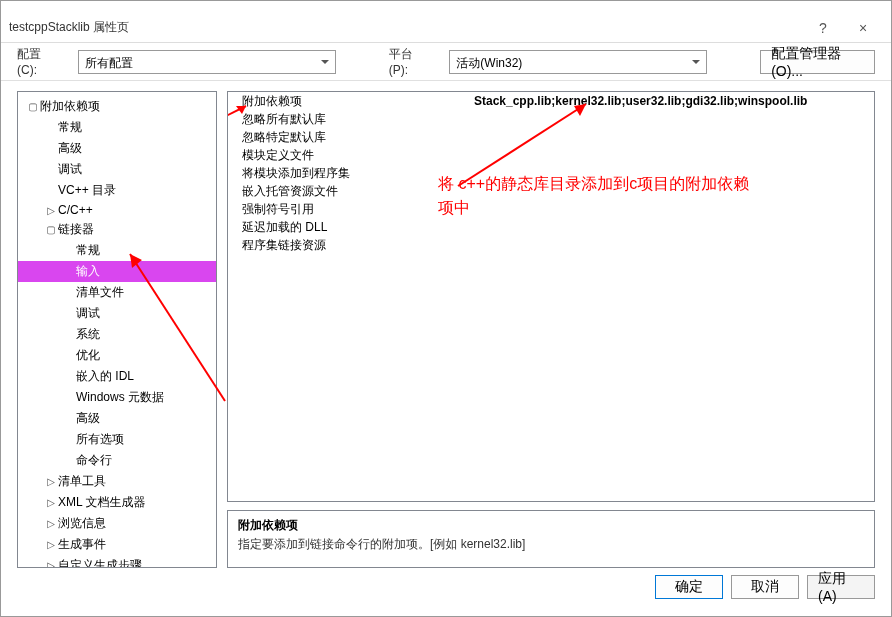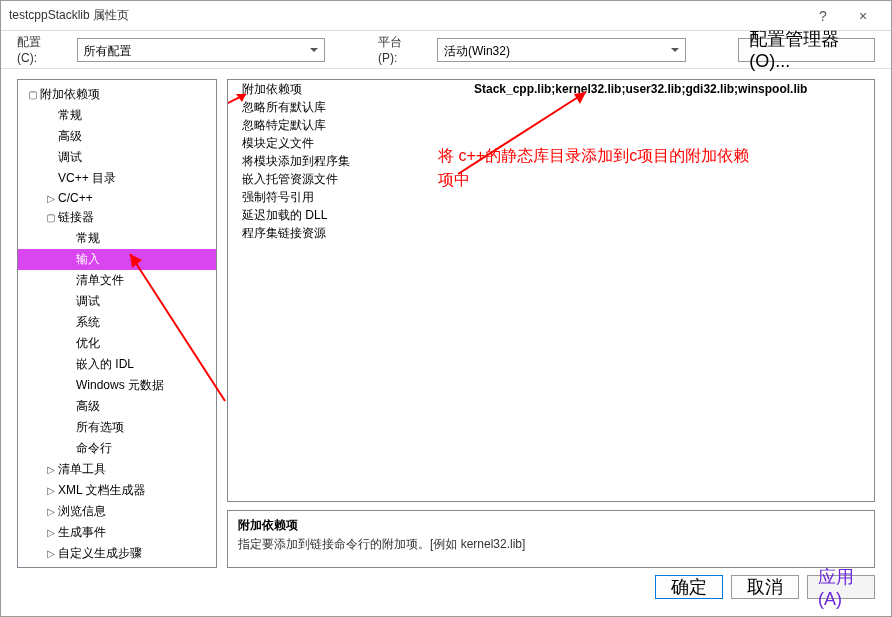--- a/index.html
+++ b/index.html
@@ -19,20 +19,21 @@
       display: flex;
       flex-direction: column;
     }
     .titlebar {
       height: 30px;
       display: flex;
       align-items: center;
       padding: 0 8px;
       border-bottom: 1px solid #ddd;
       background: #fff;
+      margin-top: 12px;
     }
     .titlebar .title { flex: 1; font-size: 12px; color: #333; }
     .titlebar .ctrl { width: 40px; text-align: center; font-size: 14px; color: #555; cursor: pointer; }
     .toolbar {
       height: 38px;
       display: flex;
       align-items: center;
       padding: 6px 16px;
       gap: 21px;
       border-bottom: 1px solid #e0e0e0;
@@ -59,21 +60,21 @@
       border-right: 4px solid transparent;
       border-top: 4px solid #555;
     }
     .combo.config { width: 280px; }
     .combo.platform { width: 280px; }
     .btn {
       height: 24px;
       padding: 0 10px;
       border: 1px solid #999;
       background: #fdfdfd;
-      font-size: 18px;
+      font-size: 14px;
       display: flex;
       align-items: center;
       cursor: pointer;
     }
     .main {
       flex: 1;
       display: flex;
       padding: 10px 16px 0 16px;
       gap: 10px;
       min-height: 0;
@@ -154,21 +155,21 @@
     .footer {
       height: 48px;
       display: flex;
       justify-content: flex-end;
       align-items: center;
       gap: 8px;
       padding: 0 16px 10px 16px;
     }
     .footer .btn { width: 68px; justify-content: center; }
     .footer .btn.primary { border: 1px solid #0078d7; }
-    .footer .btn.disabled { color: #6d28d9; background: #f4f4f4; align-items: center; }
+    .footer .btn.disabled { color: #000000; background: #f4f4f4; align-items: center; }
     .ann-text {
       position: absolute;
       color: #ff0000;
       font-size: 16px;
       line-height: 1.5;
       pointer-events: none;
     }
     svg.arrow { position: absolute; overflow: visible; pointer-events:none; }
     svg.arrow line { stroke: #ff0000; stroke-width: 2; }
     svg.arrow polygon { fill: #ff0000; }
@@ -337,21 +338,21 @@
             <div class="pval"></div>
           </div>
           <svg class="arrow" style="left:-30px; top:10px; width:60px; height:30px;">
             <line x1="0" y1="28" x2="48" y2="4"></line>
             <polygon points="48,4 38,4 44,12"></polygon>
           </svg>
           <svg class="arrow" style="left:230px; top:6px; width:140px; height:90px;">
             <line x1="0" y1="88" x2="128" y2="6"></line>
             <polygon points="128,6 116,8 122,18"></polygon>
           </svg>
-          <div class="ann-text" style="left:210px; top:64px; width:410px;">
+          <div class="ann-text" style="left:210px; top:80px; width:410px;">
             <div>将 c++的静态库目录添加到c项目的附加依赖</div>
             <div>项中</div>
           </div>
         </div>
 
       <div class="desc-box">
         <div class="dtitle">附加依赖项</div>
         <div class="dtext">指定要添加到链接命令行的附加项。[例如 kernel32.lib]</div>
       </div>
     </div>

